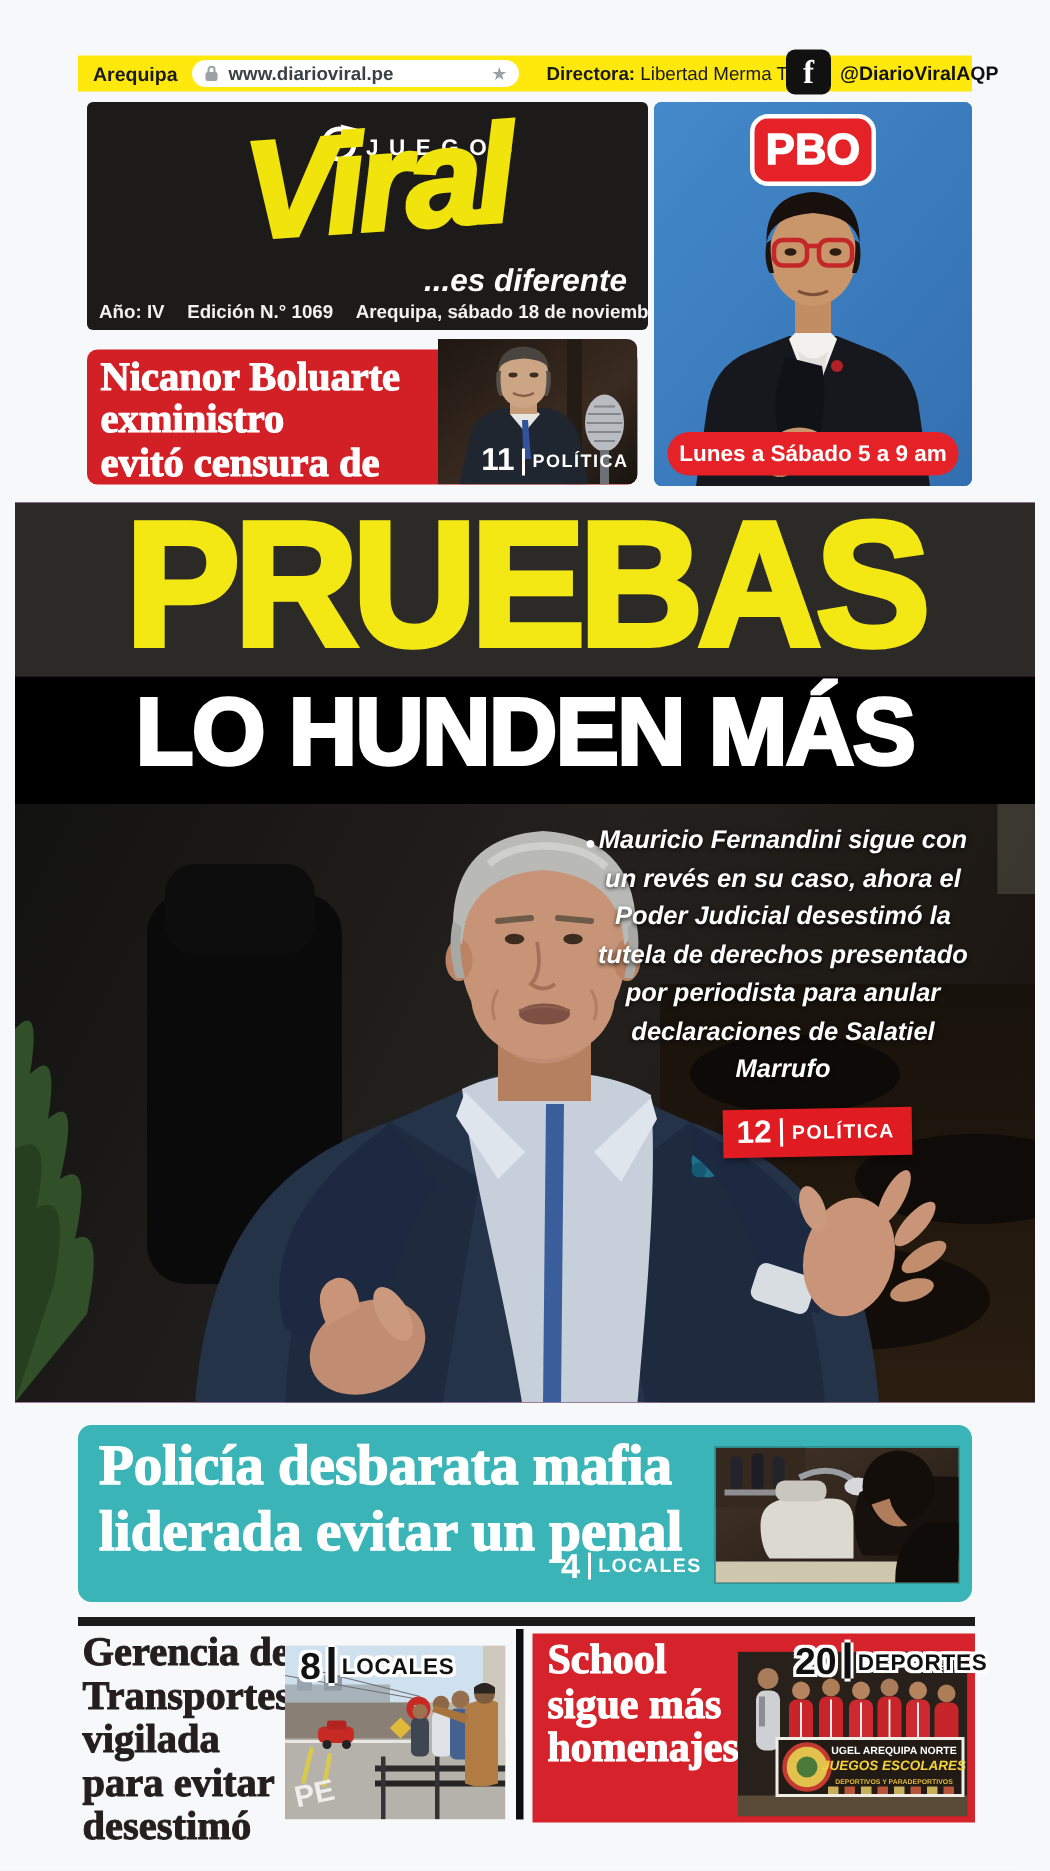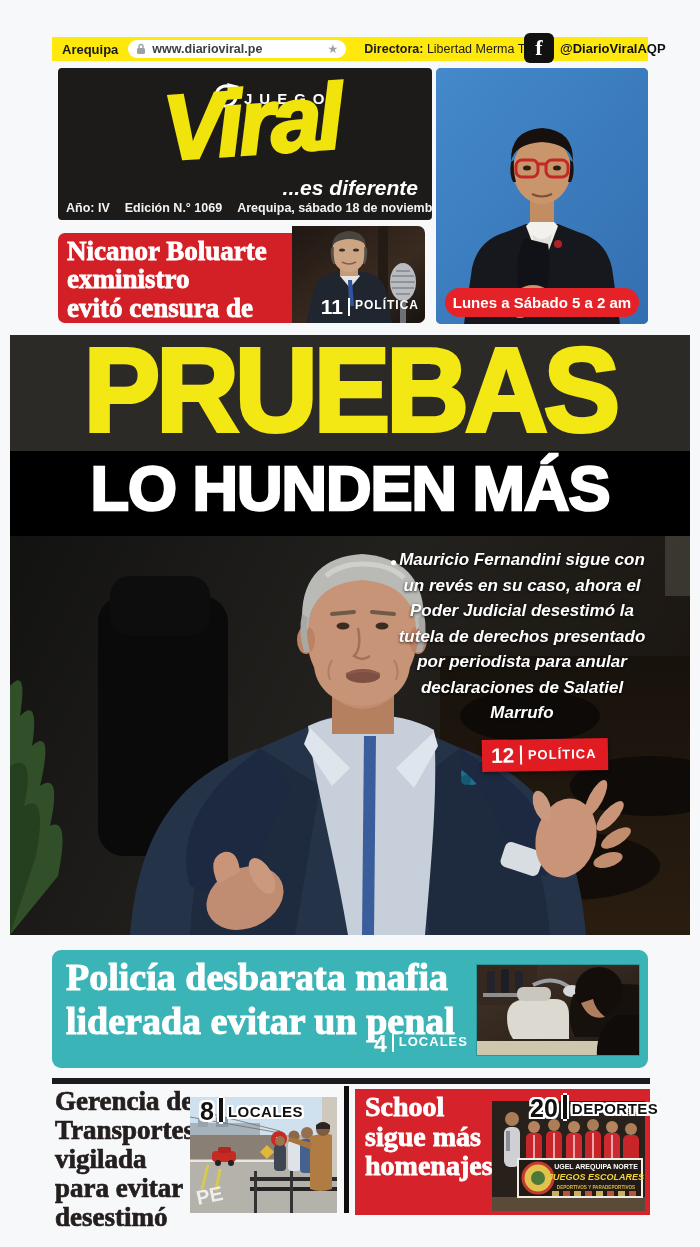--- a/index.html
+++ b/index.html
@@ -38,21 +38,21 @@
 
   
   .nicanor { position:absolute; left:58px; top:226px; width:367px; height:97px; }
   .nicanor .redbox { position:absolute; left:0; top:7px; right:0; bottom:0;
     background:#d31f26; border-radius:7px; }
   .nicanor .hl { position:absolute; left:9px; top:11px; color:#fff;
     font-family:"Liberation Serif", serif; font-weight:bold; font-size:27px; line-height:1.05;
     -webkit-text-stroke:0.8px #fff; }
   .nicanor .photo { position:absolute; left:234px; top:0; width:133px; height:97px;
     border-radius:0 7px 7px 0; overflow:hidden; }
-  .pagetag { display:flex; align-items:flex-start; gap:5px; color:#fff; }
+  .pagetag { display:flex; align-items:center; gap:5px; color:#fff; }
   .pagetag .num { font-weight:bold; font-size:21px; line-height:0.9; }
   .pagetag .bar { width:2px; height:18px; background:#fff; }
   .pagetag .sec { font-weight:bold; font-size:12px; letter-spacing:1px; padding-bottom:1px; }
   .nicanor .pagetag { position:absolute; right:6px; bottom:6px; }
 
   
   .pbo { position:absolute; left:436px; top:68px; width:212px; height:256px;
     background:#3d80c3; border-radius:5px; overflow:hidden; }
   .pbo-logo { position:absolute; left:64px; top:8px; width:84px; height:48px; background:#e42227;
     border:3px solid #fff; border-radius:12px; color:#fff; font-weight:bold; font-size:29px;
@@ -227,21 +227,22 @@
       <rect x="110" y="92" width="22" height="17" rx="6" fill="none" stroke="#c32728" stroke-width="3"></rect>
       <path d="M102 96 L110 96" stroke="#c32728" stroke-width="3"></path>
       <ellipse cx="91" cy="100" rx="4" ry="2.5" fill="#2b1d14"></ellipse>
       <ellipse cx="121" cy="100" rx="4" ry="2.5" fill="#2b1d14"></ellipse>
       <path d="M96 126 Q106 131 116 126" stroke="#7e4f38" stroke-width="2" fill="none"></path>
       <path d="M88 170 Q76 200 84 224 L110 224 Q116 198 112 176 Z" fill="#101217"></path>
       <ellipse cx="97" cy="232" rx="20" ry="15" fill="#c9956a"></ellipse>
       <ellipse cx="84" cy="243" rx="9" ry="7" fill="#c9956a"></ellipse>
       <ellipse cx="84" cy="246" rx="5" ry="4" fill="#b5845c"></ellipse>
     </svg>
-    <div class="pbo-sched">Lunes a Sábado  5 a 2 am</div>
+    <div class="pbo-logo">PBO</div>
+    <div class="pbo-sched">Lunes a Sábado  5 a 9 am</div>
   </div>
 
   <div class="lead">
     <div class="grayband"></div>
     <div class="blackband"></div>
     <div class="lead-title1">PRUEBAS</div>
     <div class="lead-title2">LO HUNDEN MÁS</div>
     <div class="lead-photo">
       <svg width="680" height="399" viewBox="0 0 680 399">
         <defs>

